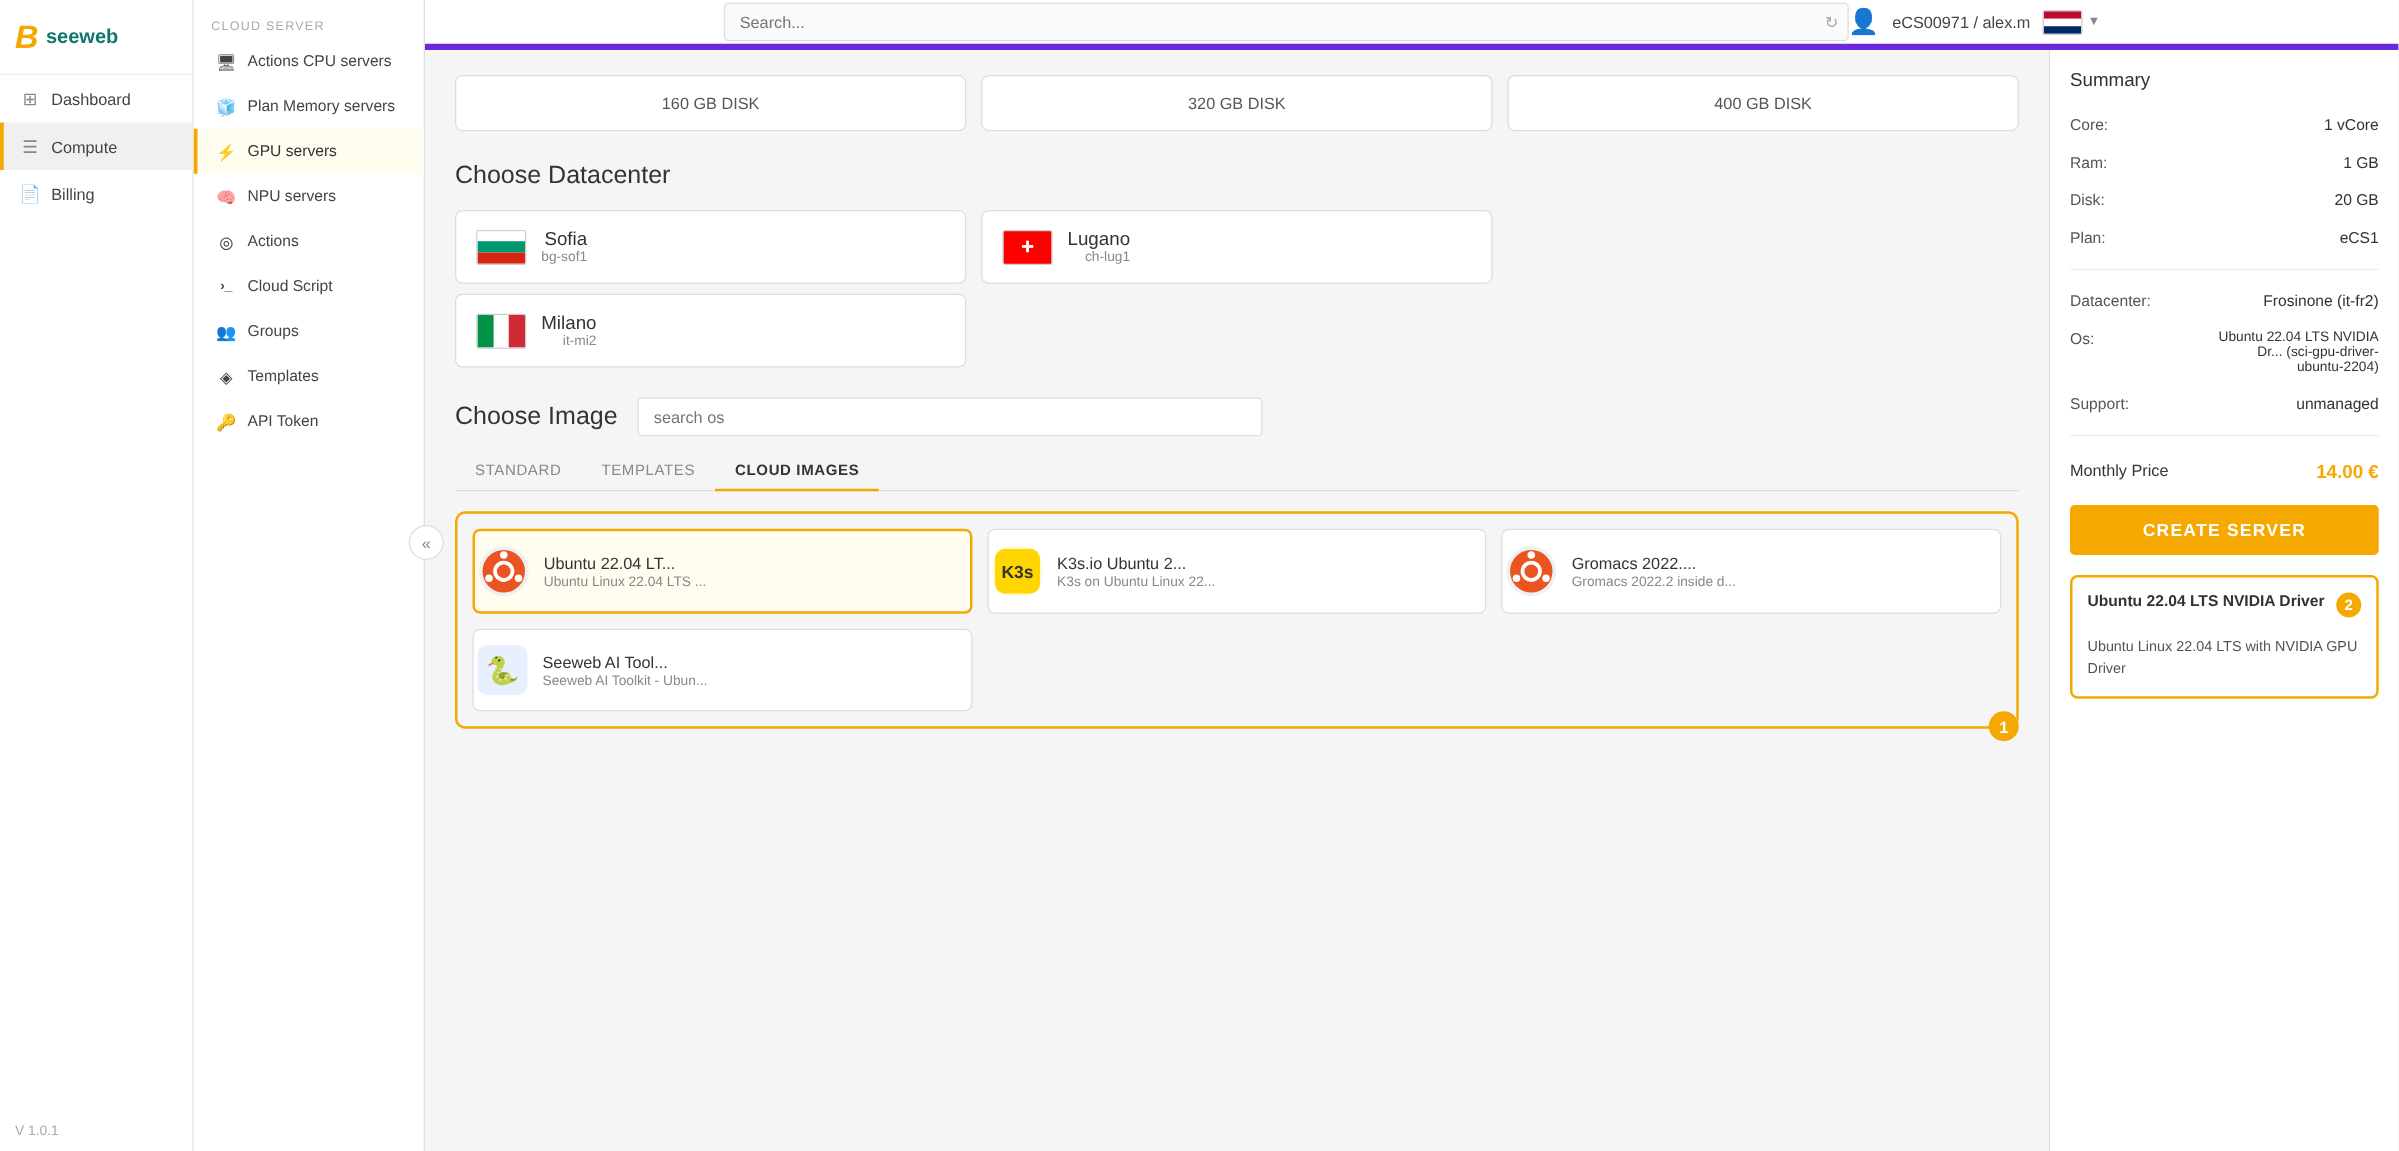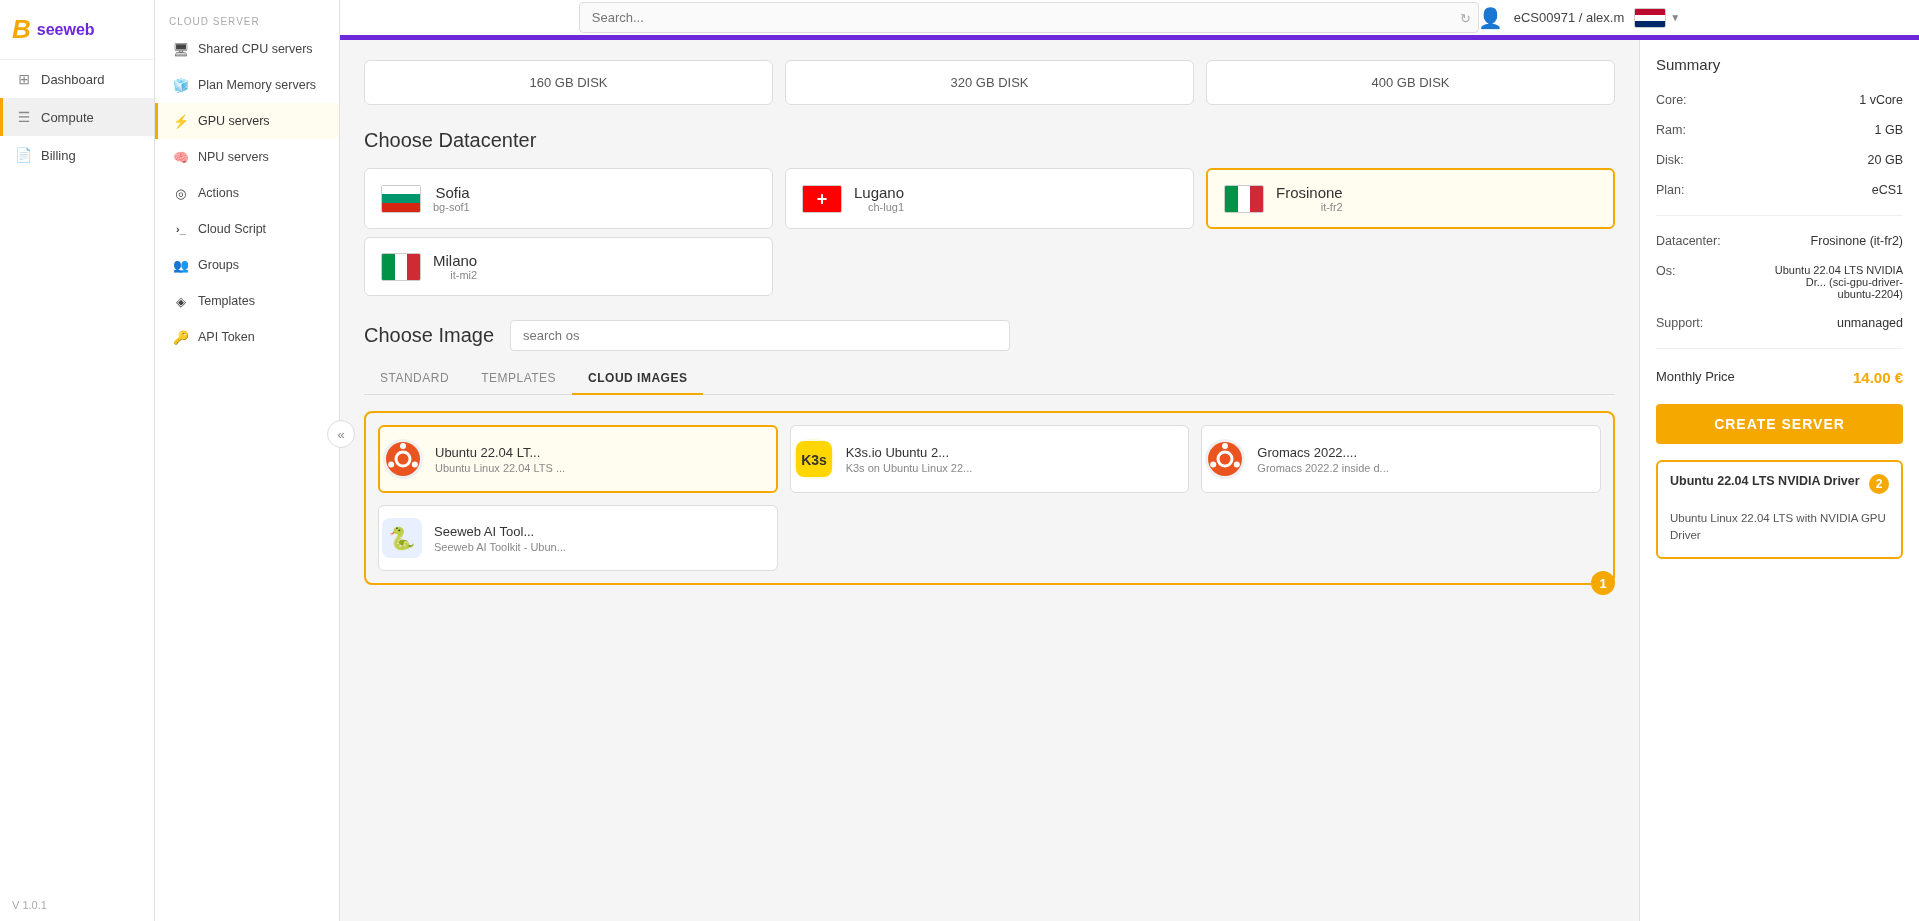--- a/index.html
+++ b/index.html
@@ -97,42 +97,42 @@
     .python-icon { background: #f0f4ff; }
 
     .img-row2 { display: grid; grid-template-columns: repeat(3, 1fr); gap: 12px; }
   </style>
 </head>
 <body>
 
 <div class="sidebar">
   <div class="logo-area">
     <span style="font-size:26px;font-weight:900;font-style:italic;color:#f5a800;">B</span>
-    <span style="font-size:16px;font-weight:600;color:#6d28d9;">seeweb</span>
+    <span style="font-size:16px;font-weight:600;color:#0f766e;">seeweb</span>
   </div>
   <div class="nav-item">
     <span class="nav-icon">⊞</span>
     <span>Dashboard</span>
   </div>
   <div class="nav-item" style="background:#f0f0f0;border-left:3px solid #f5a800;">
     <span class="nav-icon">☰</span>
     <span>Compute</span>
   </div>
   <div class="nav-item">
     <span class="nav-icon">📄</span>
     <span>Billing</span>
   </div>
   <div class="sidebar-version">V 1.0.1</div>
 </div>
 
 <div class="sub-sidebar">
   <div class="sub-sidebar-title">CLOUD SERVER</div>
   <div class="sub-item">
     <span class="sub-icon">🖥</span>
-    <span>Shared CPU servers</span>
+    <span>Actions CPU servers</span>
   </div>
   <div class="sub-item">
     <span class="sub-icon">🧊</span>
     <span>Plan Memory servers</span>
   </div>
   <div class="sub-item active">
     <span class="sub-icon">⚡</span>
     <span>GPU servers</span>
   </div>
   <div class="sub-item">
@@ -214,31 +214,20 @@
         <div class="dc-card">
           <div class="flag-bg flag-ch" style="width:40px;height:28px;background:#ff0000;border:1px solid #ccc;border-radius:2px;display:flex;align-items:center;justify-content:center;">
             <span style="color:#fff;font-size:16px;font-weight:bold;line-height:1;">+</span>
           </div>
           <div>
             <div class="dc-name">Lugano</div>
             <div class="dc-code">ch-lug1</div>
           </div>
         </div>
 
-        <div class="dc-card selected">
-          <div class="flag-bg" style="width:40px;height:28px;border:1px solid #ccc;border-radius:2px;overflow:hidden;display:flex;">
-            <div style="background:#009246;flex:1;"></div>
-            <div style="background:#fff;flex:1;"></div>
-            <div style="background:#ce2b37;flex:1;"></div>
-          </div>
-          <div>
-            <div class="dc-name">Frosinone</div>
-            <div class="dc-code">it-fr2</div>
-          </div>
-        </div>
       </div>
 
       <div class="dc-extra">
         <div class="dc-card">
           <div class="flag-bg" style="width:40px;height:28px;border:1px solid #ccc;border-radius:2px;overflow:hidden;display:flex;">
             <div style="background:#009246;flex:1;"></div>
             <div style="background:#fff;flex:1;"></div>
             <div style="background:#ce2b37;flex:1;"></div>
           </div>
           <div>

